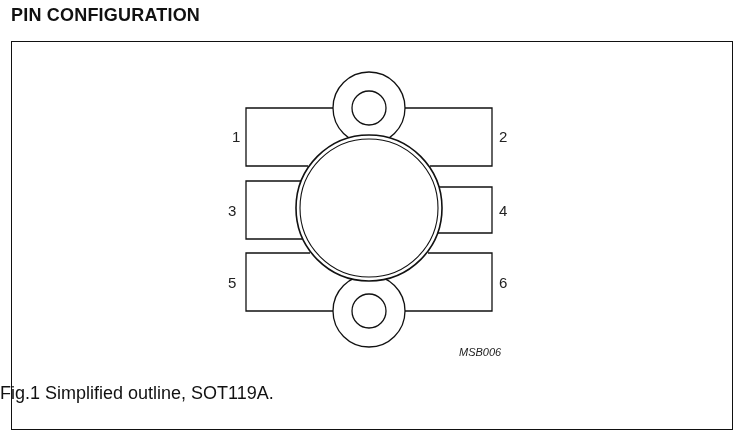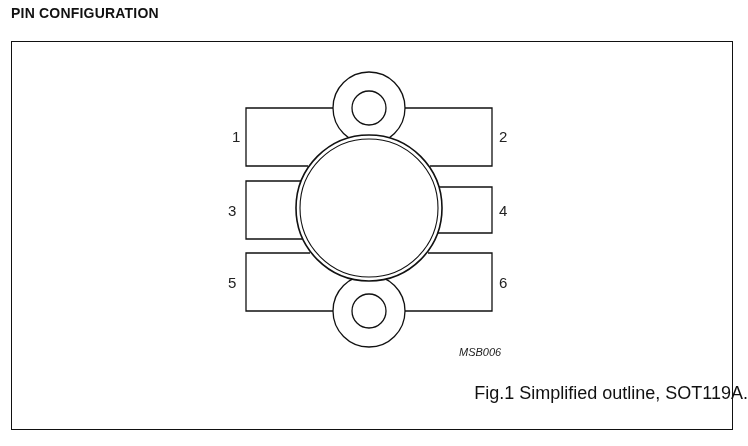--- a/index.html
+++ b/index.html
@@ -1,22 +1,22 @@
 <!DOCTYPE html>
 <html><head>
 <meta charset="utf-8">
 <style>
   html, body { margin: 0; padding: 0; background: #ffffff; }
   body { width: 748px; height: 446px; position: relative; overflow: hidden; font-family: "Liberation Sans", sans-serif; }
-  .title { position: absolute; left: 11px; top: 5px; font-size: 14px; font-weight: bold; color: #111; letter-spacing: 0.2px; }
+  .title { position: absolute; left: 11px; top: 5px; font-size: 18px; font-weight: bold; color: #111; letter-spacing: 0.2px; }
   .frame { position: absolute; left: 11px; top: 41px; width: 722px; height: 389px; border: 1.5px solid #111; box-sizing: border-box; }
   svg.diagram { position: absolute; left: 0; top: 0; }
   .pin-label { font-family: "Liberation Sans", sans-serif; font-size: 15px; fill: #222; }
   .code-label { font-family: "Liberation Sans", sans-serif; font-size: 11px; font-style: italic; fill: #222; }
-  .caption { position: absolute; left: 0; width: 748px; top: 383px; text-align: right; font-size: 18px; color: #111; }
+  .caption { position: absolute; left: 0; width: 748px; top: 383px; text-align: left; font-size: 18px; color: #111; }
 </style>
 </head>
 <body>
 
 <div class="title">PIN CONFIGURATION</div>
 
 <div class="frame"></div>
 
 <svg class="diagram" width="748" height="446" viewBox="0 0 748 446">
   <g fill="none" stroke="#111" stroke-width="1.3">

